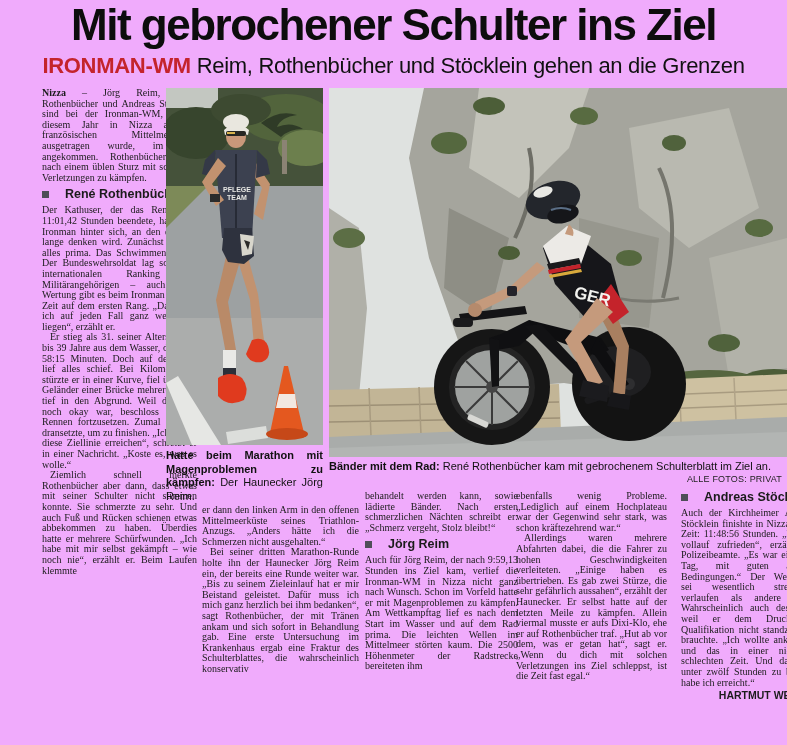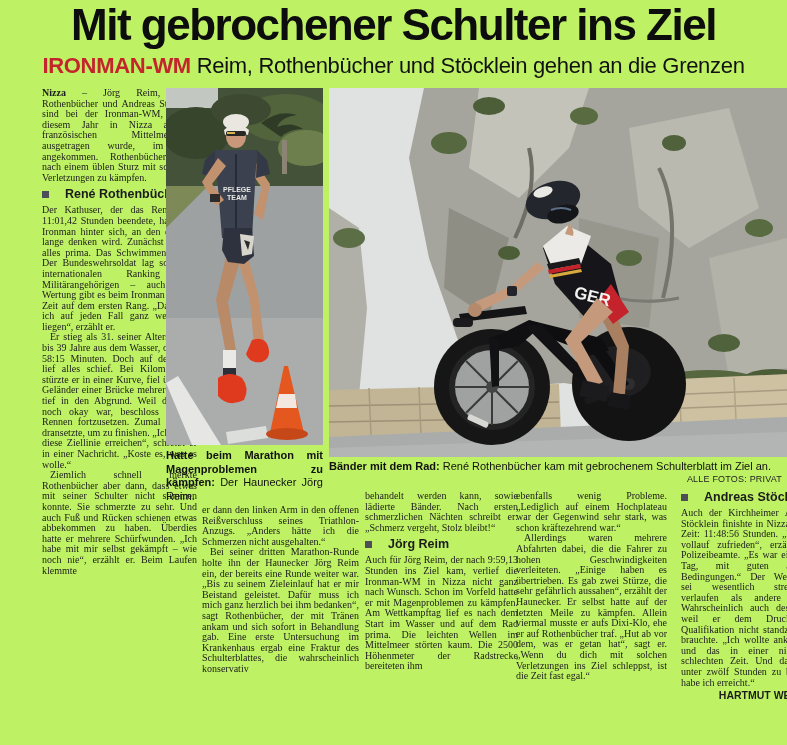--- a/index.html
+++ b/index.html
@@ -1,16 +1,16 @@
 <!DOCTYPE html>
 <html lang="de"><head>
 <meta charset="utf-8">
 <style>
   html,body{margin:0;padding:0;background:#ffffff;}
-  .page{position:relative;width:787px;height:745px;background:#bef264;overflow:hidden;
+  .page{position:relative;width:787px;height:745px;background:#f0abfc;overflow:hidden;
         font-family:"Liberation Serif", serif;color:#1b1b1b;}
   
   .headline{position:absolute;left:0;top:2px;width:787px;text-align:center;
     font-family:"Liberation Sans", sans-serif;font-weight:bold;font-size:44px;
     letter-spacing:-1.5px;color:#0d0d0d;line-height:1.05;}
   .subhead{position:absolute;left:0;top:53px;width:787px;text-align:center;
     font-family:"Liberation Sans", sans-serif;font-size:22px;color:#111;letter-spacing:-0.3px;}
   .kicker{font-weight:bold;color:#c4242c;}
   
   .col{position:absolute;overflow:hidden;font-size:10px;line-height:10.6px;text-align:justify;
@@ -121,21 +121,21 @@
         <rect x="61" y="44" width="8" height="2" fill="#d8b44d"></rect>
       </g>
     </svg>
   </div>
 
   <div class="caption" id="cap-runner">
     <span class="capb">Hatte beim Marathon mit Magenproblemen zu kämpfen:</span><span> Der Haunecker Jörg Reim.</span>
   </div>
 
   <div class="col" id="col2">
-    <p>er dann den linken Arm in den offenen Reißverschluss seines Triathlon-Anzugs. „Anders hätte ich die Schmerzen nicht ausgehalten.“</p>
+    <p>er dann den linken Arm in den offenen Mittelmeerküste seines Triathlon-Anzugs. „Anders hätte ich die Schmerzen nicht ausgehalten.“</p>
     <p class="ind">Bei seiner dritten Marathon-Runde holte ihn der Haunecker Jörg Reim ein, der bereits eine Runde weiter war. „Bis zu seinem Zieleinlauf hat er mir Beistand geleistet. Dafür muss ich mich ganz herzlich bei ihm bedanken“, sagt Rothenbücher, der mit Tränen ankam und sich sofort in Behandlung gab. Eine erste Untersuchung im Krankenhaus ergab eine Fraktur des Schulterblattes, die wahrscheinlich konservativ</p>
   </div>
 
   <div class="photo" id="photo-cyclist">
     <svg width="458" height="369" viewBox="0 0 458 369" xmlns="http://www.w3.org/2000/svg">
 
       <rect x="0" y="0" width="458" height="369" fill="#dfe2e0"></rect>
 
       <polygon points="0,120 30,140 38,220 28,330 0,330" fill="#b0b0a8"></polygon>
       <ellipse cx="20" cy="150" rx="16" ry="10" fill="#5c6e45"></ellipse>

